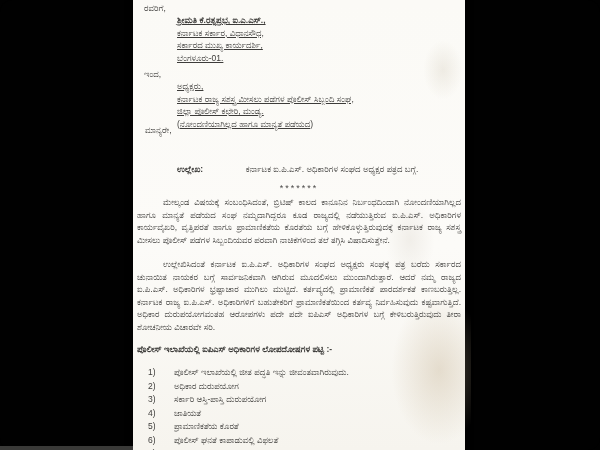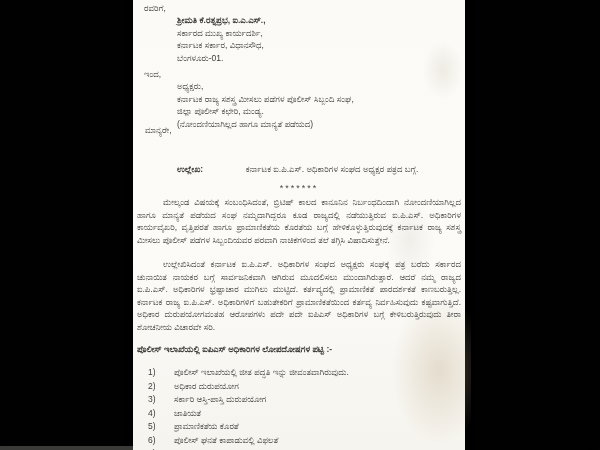--- a/index.html
+++ b/index.html
@@ -15,21 +15,21 @@
     box-shadow:0 0 6px rgba(0,0,0,0.8);
   }
   .content {
     position:absolute; inset:0;
     color:#3d3c3a;
     filter:blur(0.2px);
     font-size:8.5px; line-height:12.5px;
   }
   .abs { position:absolute; }
   .bold { font-weight:bold; }
-  .addr div { white-space:nowrap; }
+  .addr div { white-space:nowrap;text-decoration:underline; }
   .hang { display:flex; }
   .hang .lbl { flex:0 0 34px; white-space:nowrap; }
   .hang .txt { flex:1;text-align:center; }
   .just { text-align:justify; }
   .indent { text-indent:26px; }
   .sep { letter-spacing:2px; font-size:9px; color:#4a4948; }
   .list-col { display:flex; flex-direction:column; gap:1px; }
   .li-row { display:flex; }
   .li-num { flex:0 0 26px; }
   .li-text { flex:1; white-space:nowrap; overflow:hidden; }
@@ -50,22 +50,22 @@
     <div class="stain stain1"></div>
     <div class="stain stain2"></div>
     <div class="stain stain3"></div>
 
     <div class="content">
 
       <div class="abs" style="top:2px;left:11px">ರವರಿಗೆ,</div>
 
       <div class="abs addr" style="top:14px;left:44px">
         <div class="bold">ಶ್ರೀಮತಿ ಕೆ.ರತ್ನಪ್ರಭ, ಐ.ಎ.ಎಸ್.,</div>
+        <div>ಕರ್ನಾಟಕ ಸರ್ಕಾರ, ವಿಧಾನಸೌಧ,</div>
         <div>ಸರ್ಕಾರದ ಮುಖ್ಯ ಕಾರ್ಯದರ್ಶಿ,</div>
-        <div>ಕರ್ನಾಟಕ ಸರ್ಕಾರ, ವಿಧಾನಸೌಧ,</div>
         <div>ಬೆಂಗಳೂರು-01.</div>
       </div>
 
       <div class="abs" style="top:68px;left:11px">ಇಂದ,</div>
 
       <div class="abs addr" style="top:80px;left:44px">
         <div>ಅಧ್ಯಕ್ಷರು,</div>
         <div>ಕರ್ನಾಟಕ ರಾಜ್ಯ ಸಶಸ್ತ್ರ ಮೀಸಲು ಪಡೆಗಳ ಪೊಲೀಸ್ ಸಿಬ್ಬಂದಿ ಸಂಘ,</div>
         <div>ಜಿಲ್ಲಾ ಪೊಲೀಸ್ ಕಛೇರಿ, ಮಂಡ್ಯ.</div>
         <div>(ನೋಂದಣಿಯಾಗಿಲ್ಲದ ಹಾಗೂ ಮಾನ್ಯತೆ ಪಡೆಯದ)</div>

